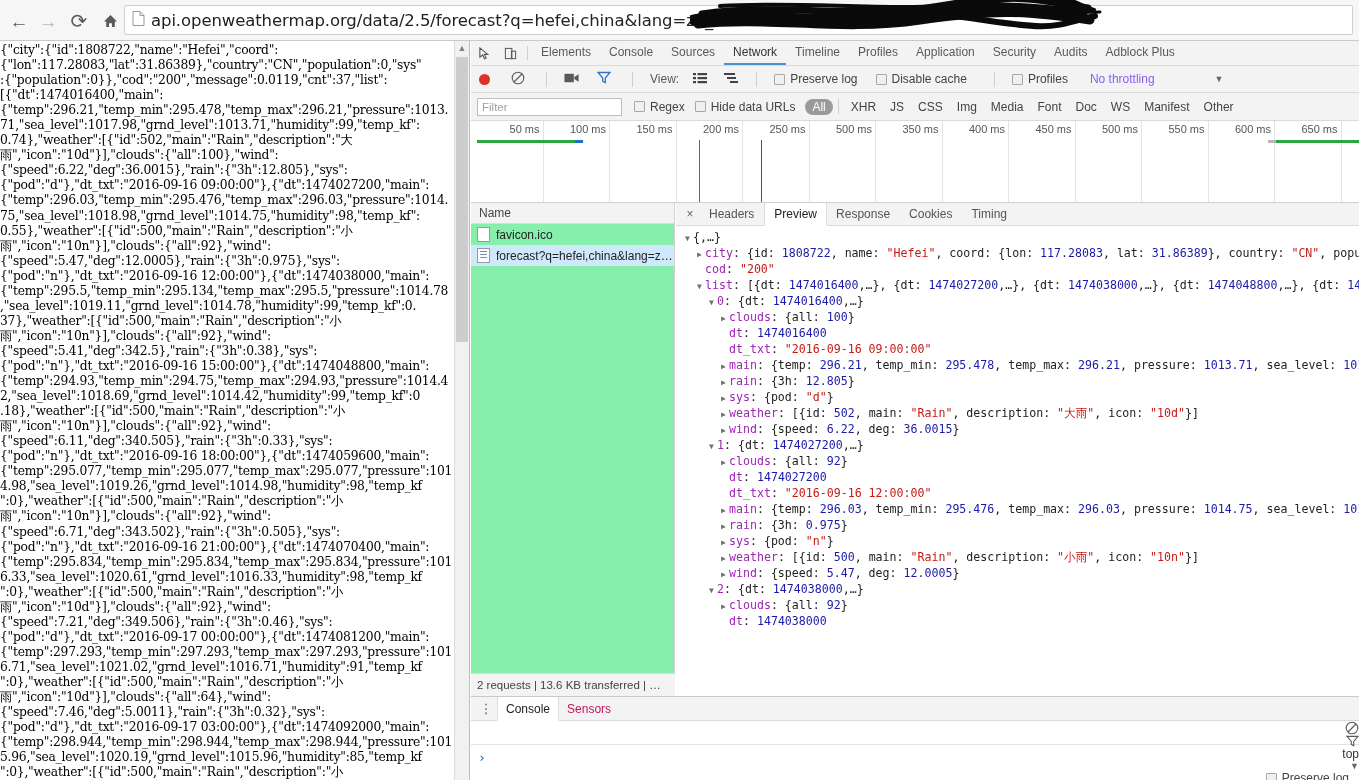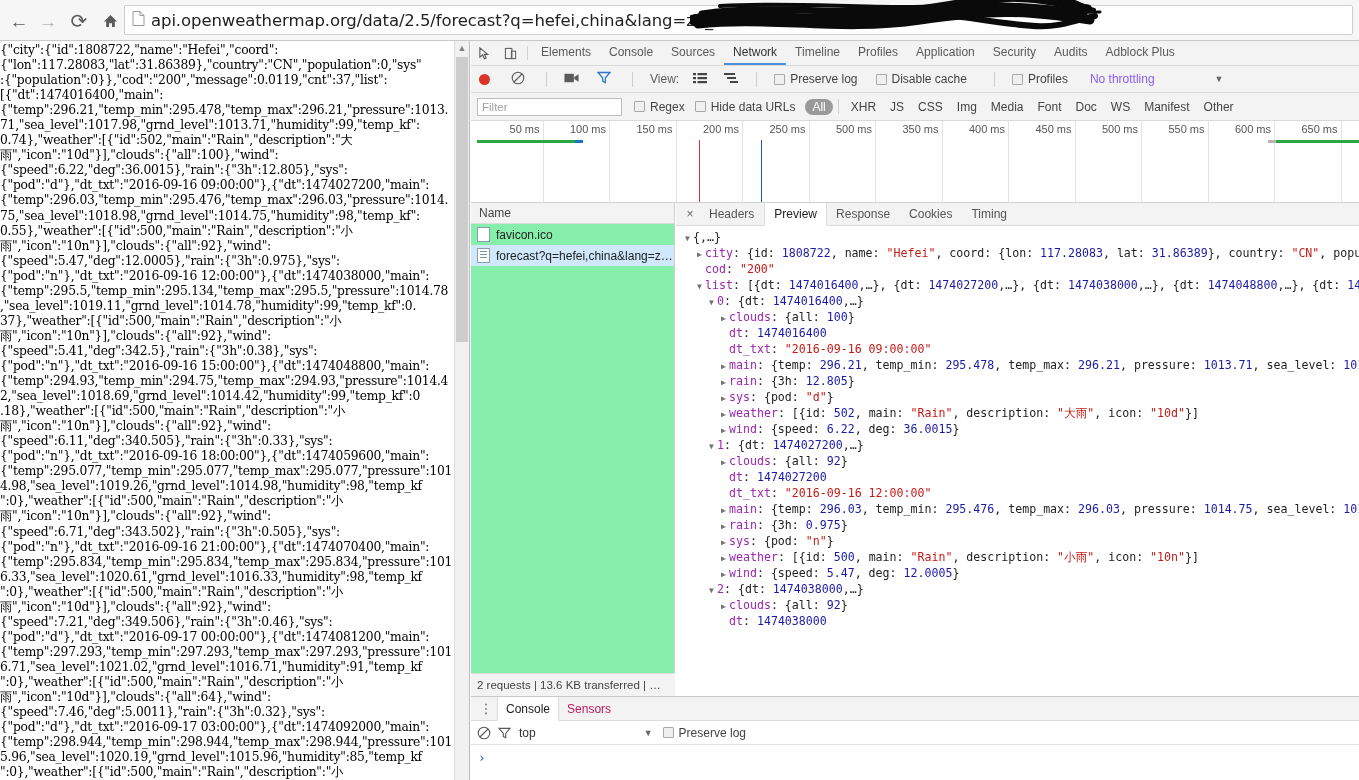--- a/index.html
+++ b/index.html
@@ -249,22 +249,22 @@
     display: flex; align-items: stretch; padding-left: 4px;
   }
   #drawer-menu {
     width: 22px; display: flex; align-items: center; justify-content: center;
     color: #555; font-size: 13px; letter-spacing: 0;
   }
   .dr-tab { padding: 0 8px; display: flex; align-items: center; font-size: 12px; color: #be185d; }
   .dr-tab.active { background: #fff; color: #222; border-left: 1px solid #dcdcdc; border-right: 1px solid #dcdcdc; margin-bottom: -1px; border-bottom: 1px solid #fff; }
   #console-toolbar {
     height: 24px; border-bottom: 1px solid #e2e2e2;
-    display: flex; align-items: center; padding-left: 6px;
-    font-size: 12px; color: #444;
+    display: flex; align-items: flex-end; padding-left: 6px;
+    font-size: 12px; color: #444; flex-direction: column;
   }
   #ctx-label { margin-left: 8px; color: #333; }
   #ctx-caret { margin-left: 108px; color: #666; font-size: 9px; }
   #console-prompt {
     height: 34px; display: flex; align-items: flex-start; padding: 5px 0 0 7px;
     color: #1565c0; font-size: 13px; font-family: "DejaVu Sans Mono", monospace;
   }
 </style>
 </head>
 <body>

